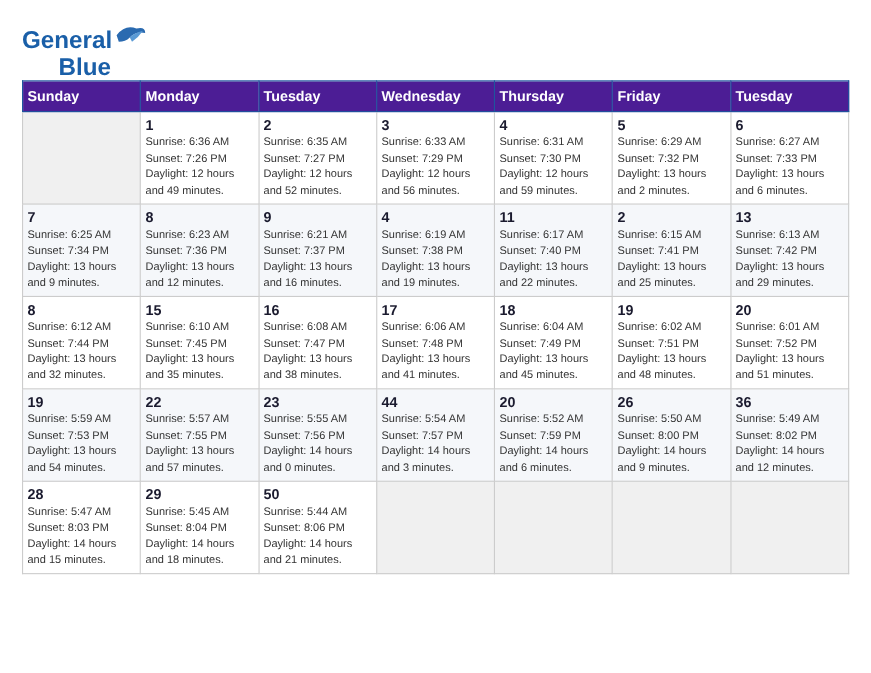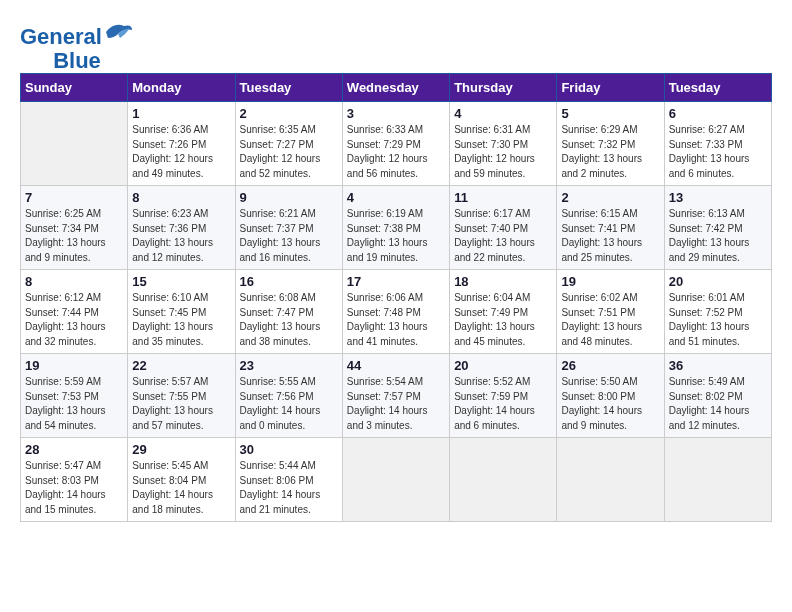--- a/index.html
+++ b/index.html
@@ -247,21 +247,21 @@
       <tr>
         <td>
           <span class="day-number">28</span>
           <div class="day-info">Sunrise: 5:47 AM<br>Sunset: 8:03 PM<br>Daylight: 14 hours and 15 minutes.</div>
         </td>
         <td>
           <span class="day-number">29</span>
           <div class="day-info">Sunrise: 5:45 AM<br>Sunset: 8:04 PM<br>Daylight: 14 hours and 18 minutes.</div>
         </td>
         <td>
-          <span class="day-number">30</span>
+          <span class="day-number">50</span>
           <div class="day-info">Sunrise: 5:44 AM<br>Sunset: 8:06 PM<br>Daylight: 14 hours and 21 minutes.</div>
         </td>
         <td class="empty"></td>
         <td class="empty"></td>
         <td class="empty"></td>
         <td class="empty"></td>
       </tr>
     </tbody>
 </table>
 

